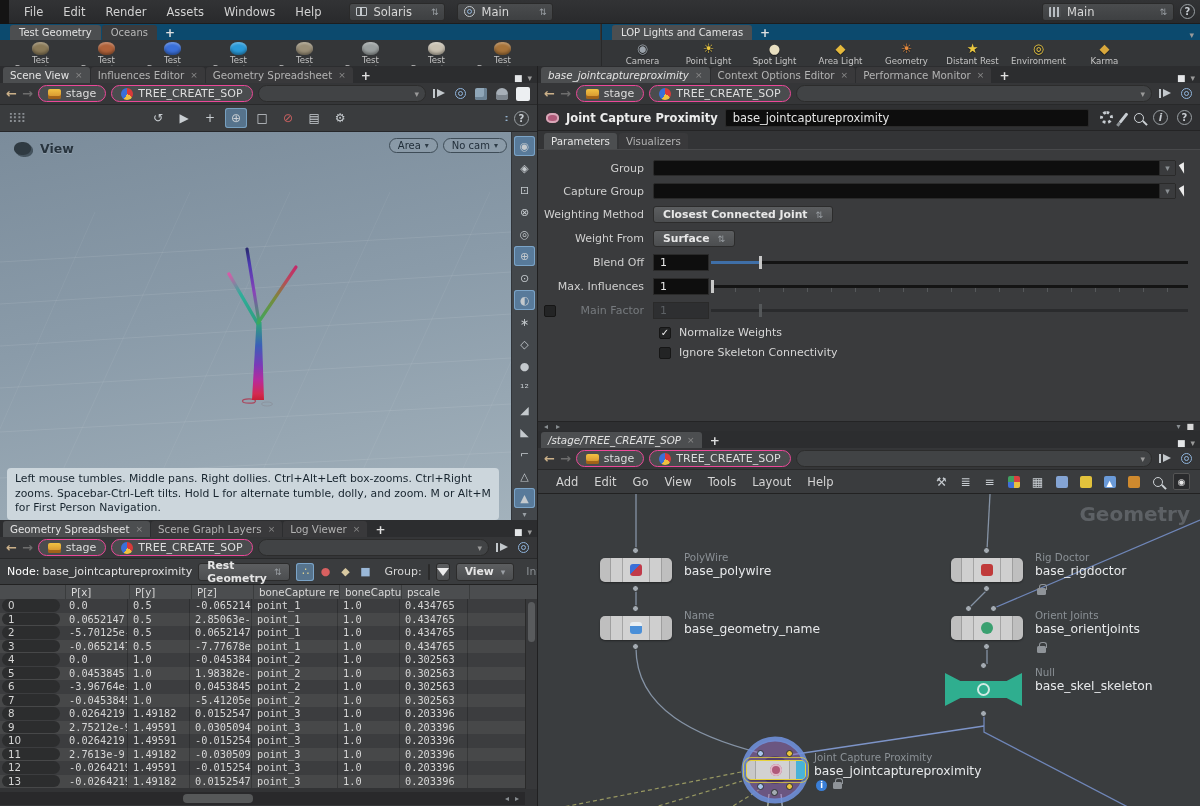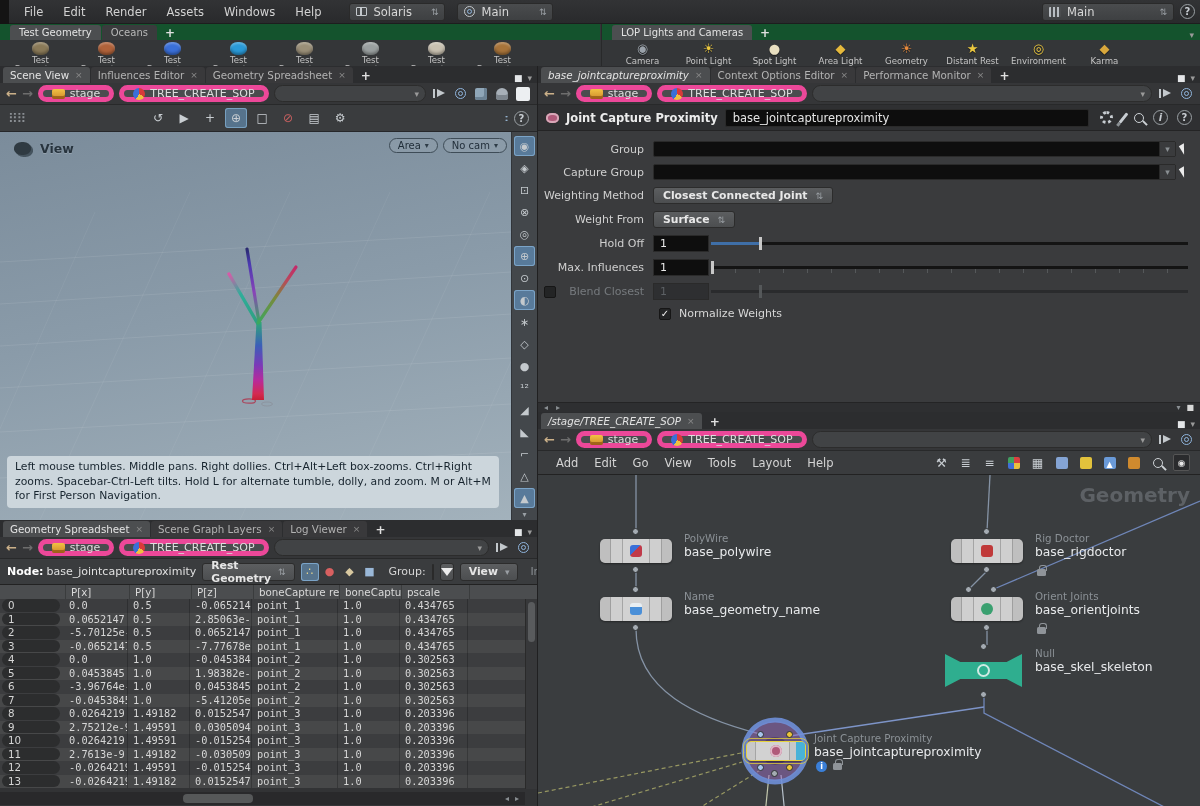--- a/index.html
+++ b/index.html
@@ -30,21 +30,21 @@
 .mitem{padding:0 10px;font-size:11.5px;color:#d2d2d2}
 .pill{height:18px;background:linear-gradient(#4a4c4e,#3e4042);border:1px solid #2a2a2a;border-radius:3px;display:flex;align-items:center;gap:6px;padding:0 6px;color:#d8d8d8;font-size:11.5px}
 .pill .spin{margin-left:auto;color:#9a9fa4;font-size:9px}
 .deskicon{width:11px;height:9px;border:1.4px solid #c3c8cc;border-radius:1px;position:relative;flex:none}
 .deskicon::before{content:"";position:absolute;left:3px;top:0;width:1.4px;height:100%;background:#c3c8cc}
 .flipicon{width:12px;height:10px;background:repeating-linear-gradient(90deg,#b8bdc2 0 2px,#4a4c4e 2px 4px);border-radius:1px;flex:none}
 
 
 .shelf{position:absolute;left:0;top:24px;width:1200px;height:42px;background:#343638}
 .shelfsec{position:absolute;top:0;height:42px}
-.shelftabs{height:16px;background:#14532d;display:flex;align-items:flex-end;gap:1px;padding-left:10px}
+.shelftabs{height:16px;background:#0c4a6e;display:flex;align-items:flex-end;gap:1px;padding-left:10px}
 .stab{height:15px;padding:0 9px;font-size:10px;color:#b8b8b8;background:#3a3b3d;border-radius:3px 3px 0 0;display:flex;align-items:center}
 .stab.active{background:#4c4e50;color:#e2e2e2}
 .shelftools{display:flex;align-items:flex-start;padding:2px 0 0 12px;gap:9px}
 .stool{width:57px;display:flex;flex-direction:column;align-items:center;gap:1px}
 .stool .blob{width:17px;height:13px;border-radius:45%;background:var(--c,#888);box-shadow:inset 0 -2px 3px rgba(0,0,0,.35),inset 0 2px 2px rgba(255,255,255,.25)}
 .stool .glyph{font-size:13px;line-height:14px;color:var(--c,#ccc);text-shadow:0 1px 1px rgba(0,0,0,.5)}
 .stool .lbl{font-size:8.6px;line-height:1.06;color:#c4c4c4;text-align:center;white-space:normal}
 .shelfplus{color:#e0e0e0;font-size:12px;font-weight:bold;padding:0 7px}
 .shelfdrop{margin-left:auto;color:#9a9a9a;font-size:9px;padding-right:6px}
 
@@ -53,21 +53,21 @@
 .ptab{height:16px;padding:0 7px;font-size:10.3px;color:#b2b2b2;background:#39393b;border-radius:3px 3px 0 0;display:flex;align-items:center;gap:6px}
 .ptab.active{background:#4c4e50;color:#e3e3e3}
 .ptab.italic .lbl{font-style:italic}
 .ptab .x{color:#8a8a8a;font-size:9px}
 .pcorner{margin-left:auto;display:flex;align-items:center;gap:5px;padding-right:5px}
 .pcorner .sq{color:#e4e6e8;font-size:9px}
 .pcorner .dn{color:#9a9a9a;font-size:9px}
 .pathbar{height:22px;background:#353638;border-bottom:1px solid #28292a;display:flex;align-items:center;gap:5px;padding:0 6px}
 .nav{font-size:13px;font-weight:bold;color:#cbb089;line-height:1}
 .nav.fwd{color:#6d6d6d}
-.crumb{background:#4a4c4e;border:5px solid #ec4899;border-radius:9px;height:17px;display:flex;align-items:center;gap:5px;padding:0 9px;color:#dddddd;font-size:11px;flex:none}
+.crumb{background:#4a4c4e;border:1px solid #ec4899;border-radius:9px;height:17px;display:flex;align-items:center;gap:5px;padding:0 9px;color:#dddddd;font-size:11px;flex:none}
 .crumbline{flex:1;background:#414345;border:1px solid #2c2c2c;height:17px;border-radius:9px;display:flex;align-items:center;justify-content:flex-end;padding:0 6px;color:#9a9a9a;font-size:9px}
 .stageicon{width:13px;height:10px;background:linear-gradient(#f2c243,#cf8a2a);border-radius:2px;box-shadow:inset 0 -3px 0 rgba(120,60,10,.55);flex:none}
 .sopicon{width:12px;height:12px;border-radius:50%;background:conic-gradient(#d83a3a 0 120deg,#f0c040 120deg 210deg,#3a6fd8 210deg 360deg);flex:none}
 .baricon{width:16px;height:16px;display:flex;align-items:center;justify-content:center;flex:none}
 .cube{width:12px;height:12px;background:#8fa6b8;border-radius:2px;box-shadow:inset -3px -3px 0 #6c8294}
 .person{width:12px;height:12px;background:#a8b0b8;border-radius:50% 50% 20% 20%;box-shadow:inset 0 -5px 0 #7e868e}
 .whitesq{width:14px;height:14px;background:#eceff1;border-radius:2px}
 
 
 .leftcol{position:absolute;left:0;top:66px;width:537px;height:740px;background:#353638}
@@ -79,31 +79,31 @@
 .vtb-right{margin-left:auto;display:flex;align-items:center;gap:8px}
 .sorticon{color:#9fc0e0;font-size:10px;letter-spacing:-2px}
 .viewport{position:relative;height:388px;background:linear-gradient(168deg,#7b8c9b 0%,#8a9ba9 45%,#a3b2bc 100%);overflow:hidden}
 .vp-main{position:absolute;left:0;top:0;right:26px;bottom:0}
 .vp-title{position:absolute;left:14px;top:9px;display:flex;align-items:center;gap:9px}
 .vp-title .blob{width:17px;height:13px;border-radius:45%;background:#2f3a42;box-shadow:2px 2px 0 #45535e}
 .vp-title .txt{font-size:12.5px;font-weight:bold;color:#27333d;text-shadow:0 1px 0 rgba(255,255,255,.18)}
 .vp-pills{position:absolute;right:4px;top:6px;display:flex;gap:5px}
 .vpill{height:15px;border:1px solid #3e4c57;border-radius:8px;background:rgba(255,255,255,.07);display:flex;align-items:center;gap:4px;padding:0 8px;font-size:10px;color:#1f2c37}
 .vpill .dn{font-size:8px;color:#2e3c47}
-.helpbox{position:absolute;left:7px;bottom:12px;right:12px;background:#ccd6dc;border-radius:4px;padding:4px 8px;font-size:10.8px;line-height:1.35;color:#17242e}
+.helpbox{position:absolute;left:7px;bottom:0;right:12px;background:#ccd6dc;border-radius:4px;padding:4px 8px;font-size:10.8px;line-height:1.35;color:#17242e}
 .vp-rail{position:absolute;right:0;top:0;width:26px;height:100%;background:#43474b;border-left:1px solid #31353a;display:flex;flex-direction:column;align-items:center;padding-top:4px;gap:2px}
 .rico{width:21px;height:20px;border-radius:3px;display:flex;align-items:center;justify-content:center;font-size:11px;color:#c4c9cd}
 .rico.hl{background:#5b7astuff}
 .rico.hl{background:#587émon}
 .rico.hl{background:#587a9a;box-shadow:inset 0 0 0 1px #7ba4c8}
 .raildn{color:#9aa0a5;font-size:8px;margin-top:auto;padding-bottom:2px}
 
 
 .nodebar{height:26px;background:#3a3c3e;border-bottom:1px solid #222;display:flex;align-items:center;gap:6px;padding:0 7px}
-.nodebar .nl{font-weight:bold;color:#fff;font-size:11px}
+.nodebar .nl{font-weight:normal;color:#fff;font-size:11px}
 .nodebar .nn{color:#e0e0e0;font-size:11px;margin-left:-3px}
 .dropbtn{height:18px;background:linear-gradient(#5c5e60,#4c4e50);border:1px solid #2c2c2c;border-radius:3px;display:flex;align-items:center;gap:7px;padding:0 8px;color:#e6e6e6;font-size:10.8px;font-weight:bold}
 .dropbtn .spin{color:#9a9fa4;font-size:9px;font-weight:normal}
 .geoico{width:18px;height:18px;border-radius:3px;display:flex;align-items:center;justify-content:center;font-size:11px;color:var(--c,#ccc)}
 .geoico.hl{background:#56738c;box-shadow:inset 0 0 0 1px #7ba4c8}
 .grouplab{color:#d6d6d6;margin-left:4px}
 .groupinput{width:44px;height:16px;background:#0e0e0e;border:1px solid #2a2a2a;border-radius:2px}
 .funbtn{width:24px;height:18px;background:linear-gradient(#5c5e60,#4c4e50);border:1px solid #2c2c2c;border-radius:3px;display:flex;align-items:center;justify-content:center}
 .viewdrop{width:92px}
 .intr{color:#8a8f93;font-size:10.8px;margin-left:6px}
@@ -804,20 +804,31 @@
         <span class="i-mag"></span>
         <span class="helpcirc" style="border-width:1px;font-style:italic">
             <span>i</span>
           </span>
         <span class="helpcirc">
             <span>?</span>
           </span>
       </div>
     </div>
 
+    <div class="paramtabs">
+      <div style="display:flex;gap:2px">
+
+      <div class="ptab active">
+            <span class="lbl">Parameters</span>
+          </div>
+          <div class="ptab">
+            <span class="lbl">Visualizers</span>
+          </div>
+        </div>
+    </div>
 
     <div class="params">
       <div class="prow">
         <span class="plabel">Group</span>
         <span class="combo">
             <span class="fdrop">▾</span>
           </span>
         <span class="baricon">
             <span class="i-cursor"></span>
           </span>
@@ -839,53 +850,59 @@
         </div>
       </div>
       <div class="prow">
         <span class="plabel">Weight From</span>
         <div class="pdrop">
           <span>Surface</span>
             <span class="spin">⇅</span>
         </div>
       </div>
       <div class="prow">
-        <span class="plabel">Hold Off</span>
+        <span class="plabel">Blend Off</span>
         <span class="pnum">1</span>
         <div class="slider">
           <div class="track"></div>
             <div class="fill" style="width:10%"></div>
             <div class="handle" style="left:10%"></div>
         </div>
       </div>
       <div class="prow">
         <span class="plabel">Max. Influences</span>
         <span class="pnum">1</span>
         <div class="slider ticks">
           <div class="track"></div>
             <div class="tickrow"></div>
             <div class="handle" style="left:0"></div>
         </div>
       </div>
       <div class="prow">
         <span class="chkbox" style="position:absolute;left:6px">
             <span class="off">✓</span>
           </span>
-        <span class="plabel dim">Blend Closest</span>
+        <span class="plabel dim">Main Factor</span>
         <span class="pnum dim">1</span>
         <div class="slider dim">
           <div class="track"></div>
             <div class="handle" style="left:10%"></div>
         </div>
       </div>
       <div class="prow" style="margin-left:121px">
         <span class="chkbox">
             <span>✓</span>
           </span>
         <span class="chklabel">Normalize Weights</span>
+      </div>
+      <div class="prow" style="margin-left:121px">
+        <span class="chkbox">
+            <span class="off">✓</span>
+          </span>
+        <span class="chklabel">Ignore Skeleton Connectivity</span>
       </div>
     </div>
     <div class="pspacer"></div>
     <div class="pscrollstrip">
       <span>◂</span>
       <span>▸</span>
       <div class="rt">
           <span>▾</span>
           <span style="color:#d8d8d8">■</span>
         </div>

